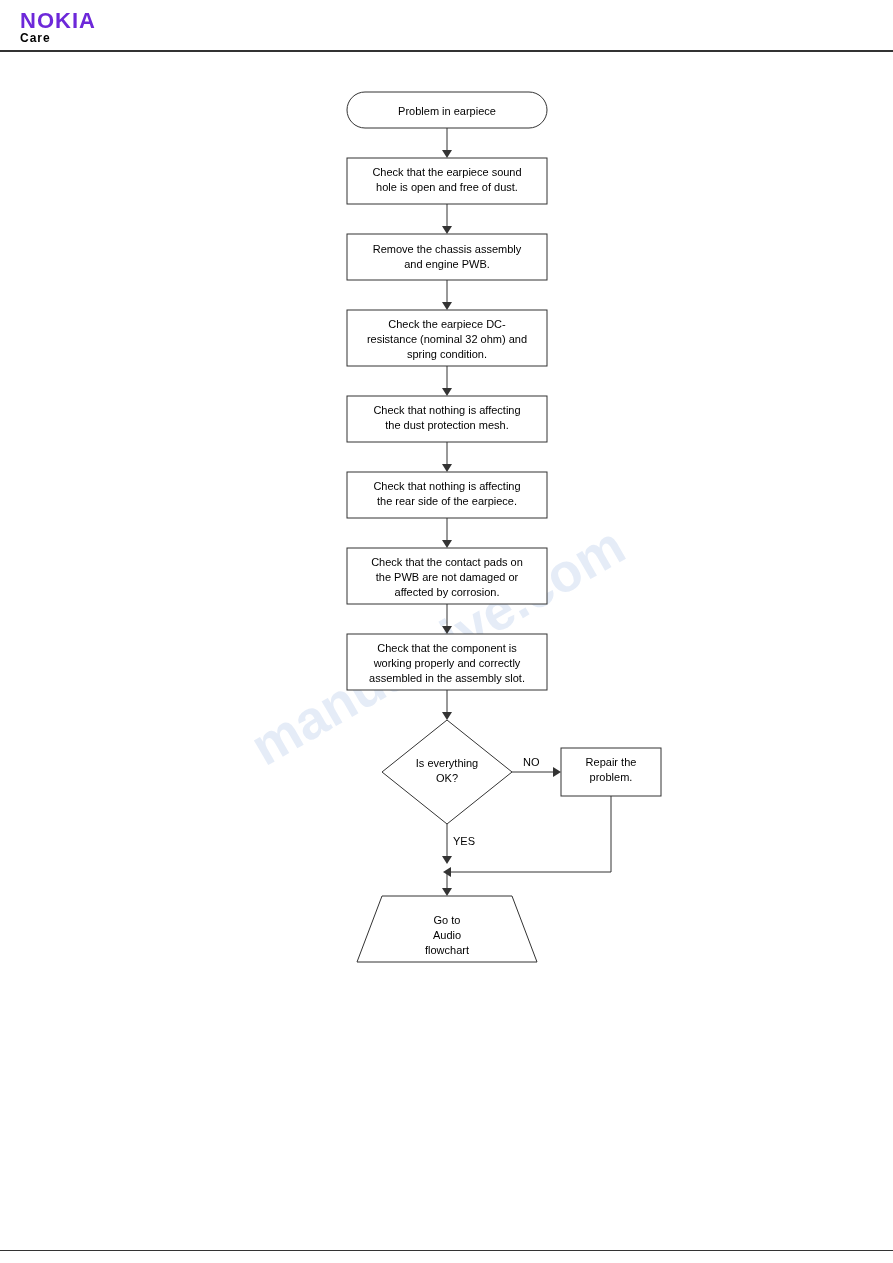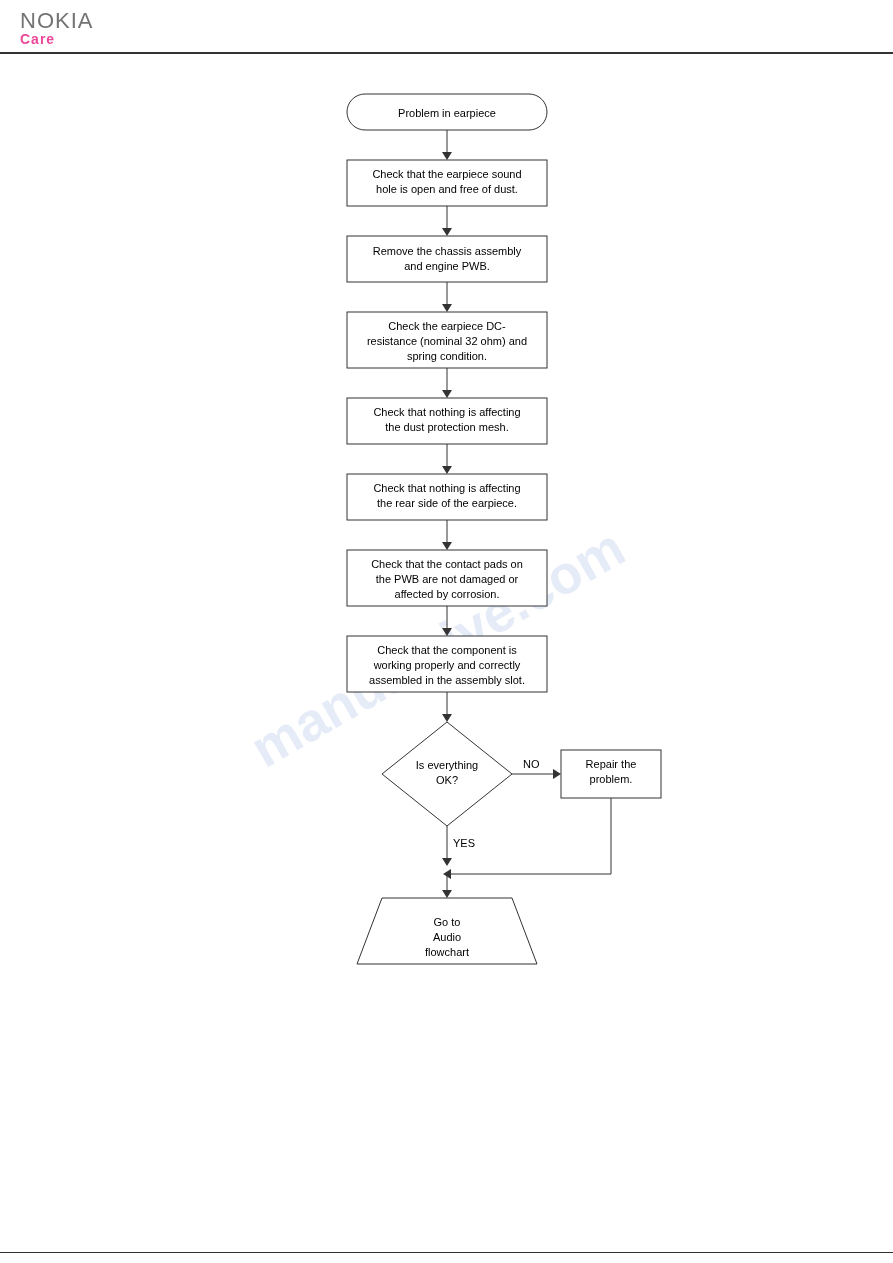--- a/index.html
+++ b/index.html
@@ -16,28 +16,28 @@
       padding: 10px 20px 6px 20px;
       border-bottom: 2px solid #333;
     }
     .nokia-logo {
       display: flex;
       flex-direction: column;
       line-height: 1;
     }
     .nokia-text {
       font-size: 22px;
-      font-weight: 400;
-      color: #737373;
+      font-weight: 700;
+      color: #6d28d9;
       letter-spacing: 1px;
     }
     .care-text {
-      font-size: 14px;
+      font-size: 12px;
       font-weight: bold;
-      color: #ec4899;
+      color: #000000;
       letter-spacing: 1px;
     }
 
     
     .footer {
       position: absolute;
       bottom: 20px;
       left: 0;
       right: 0;
       border-top: 1px solid #333;

